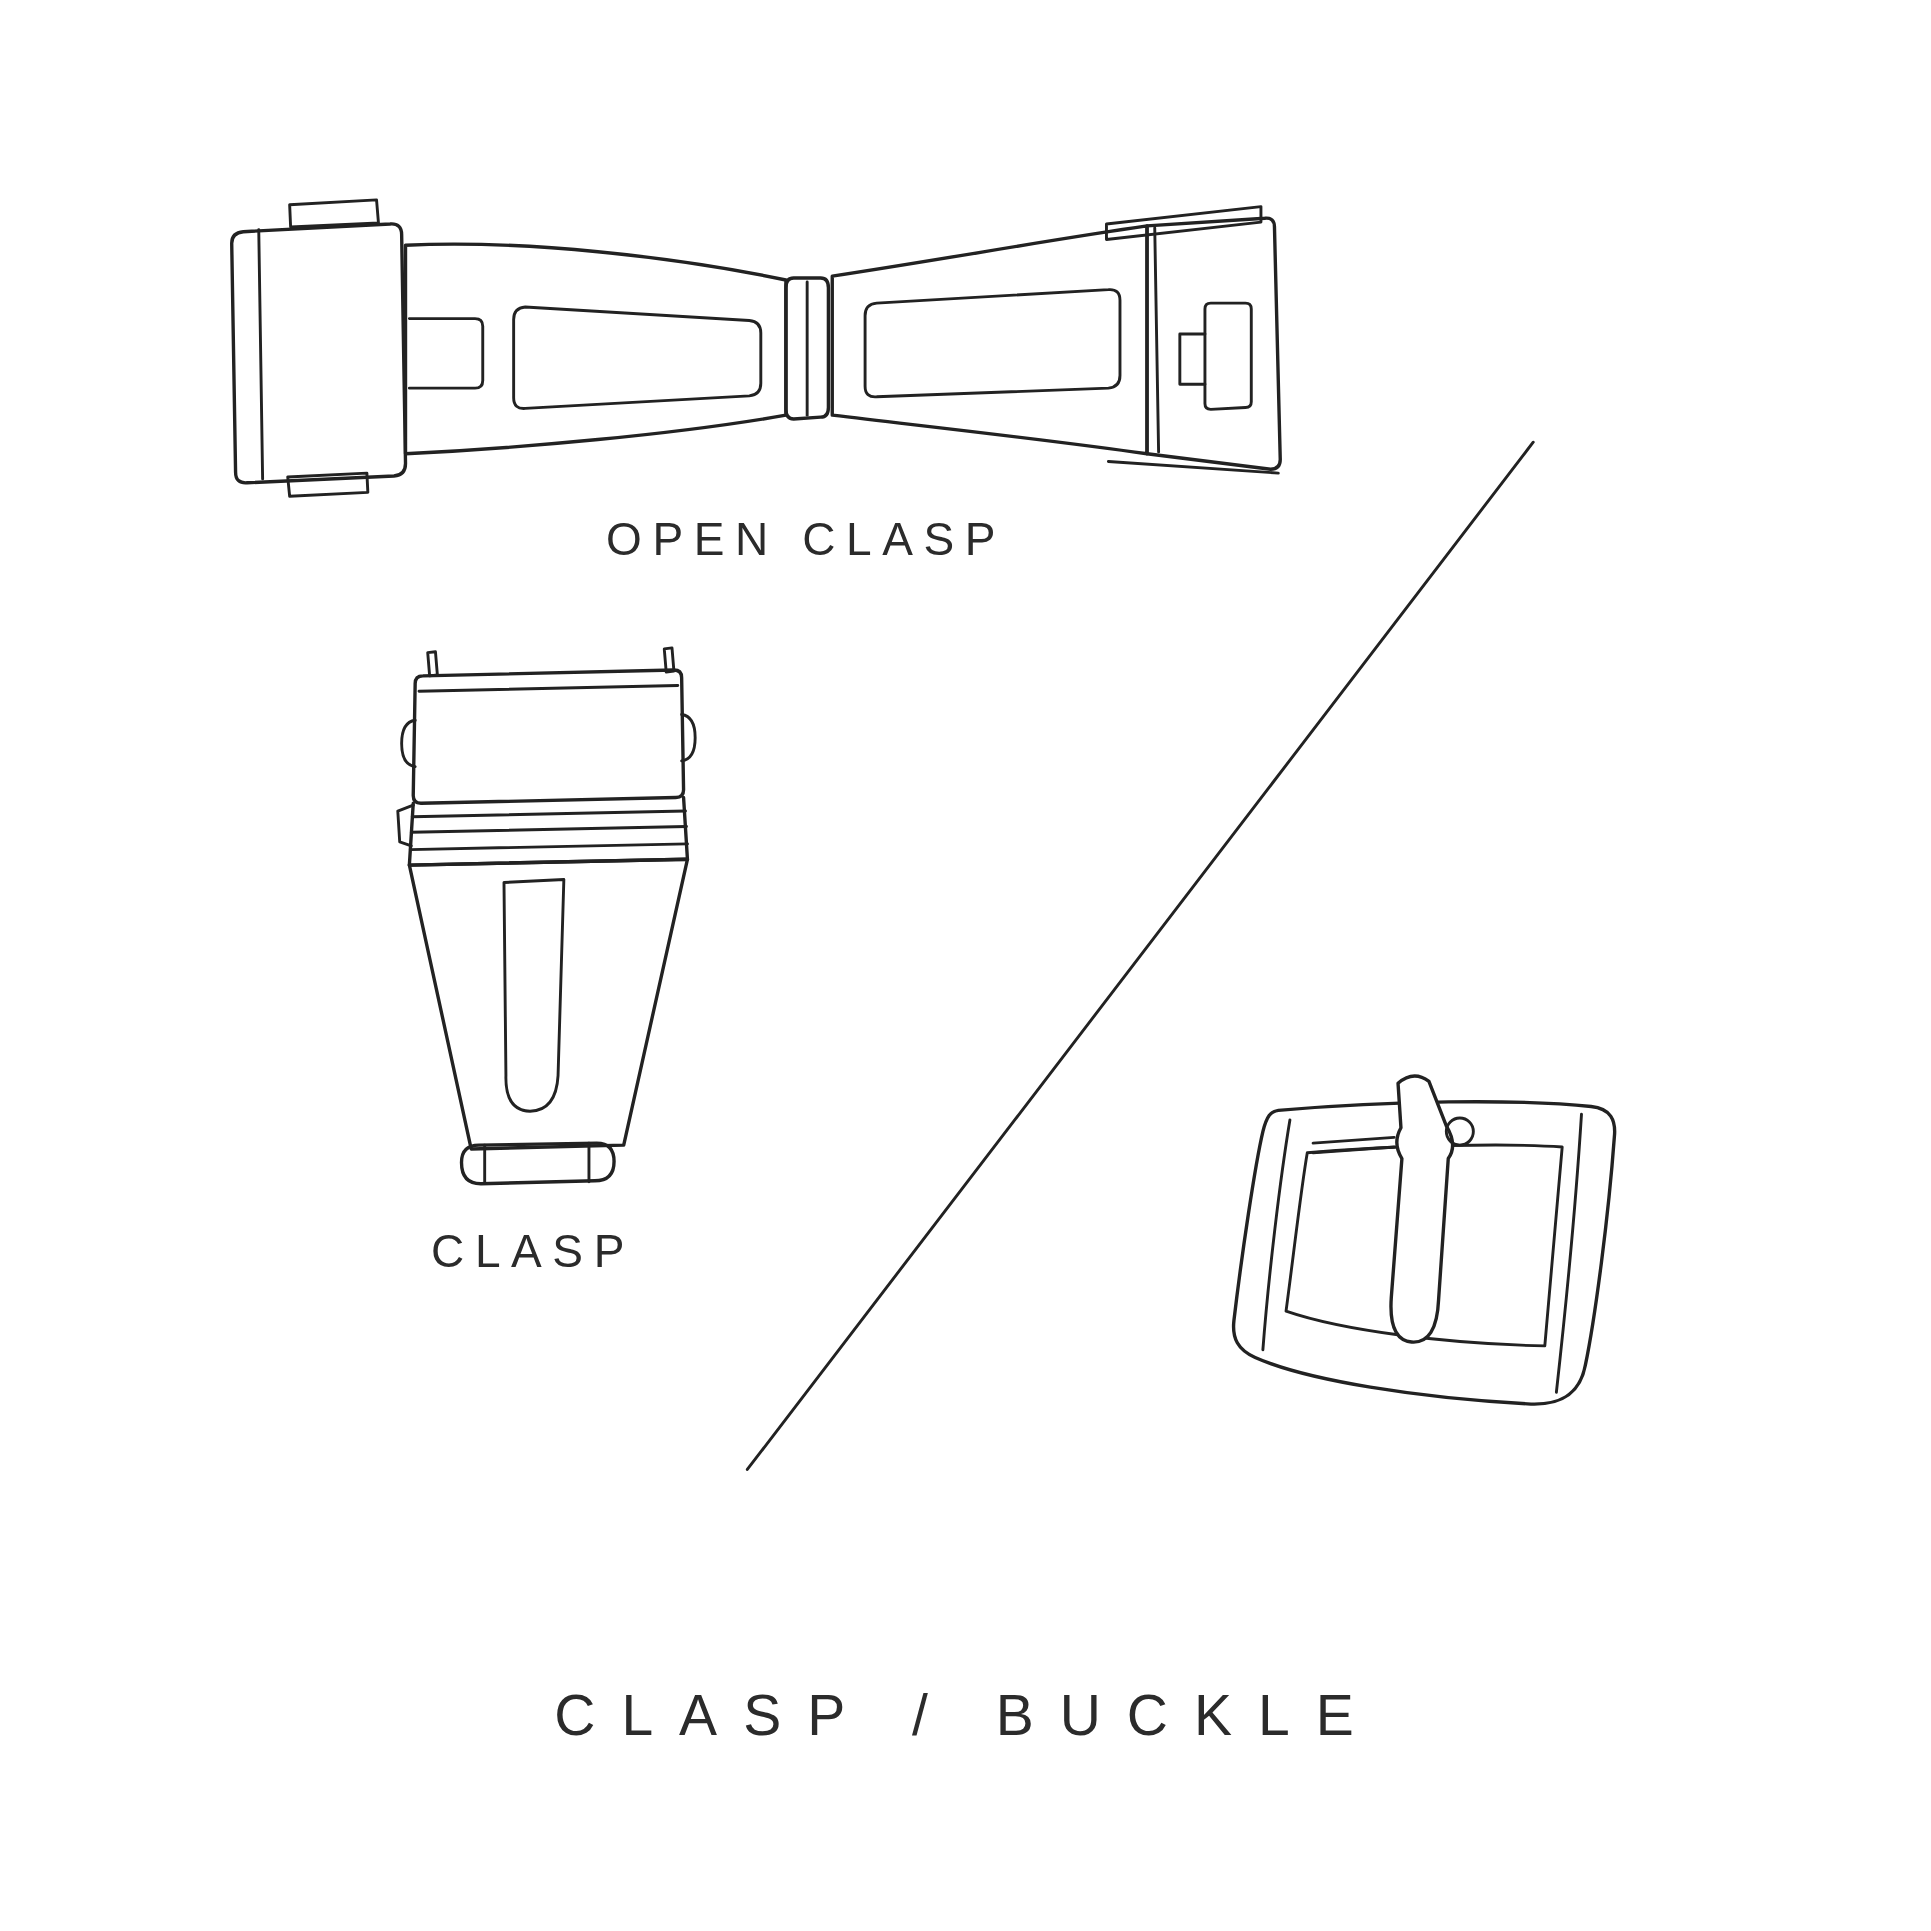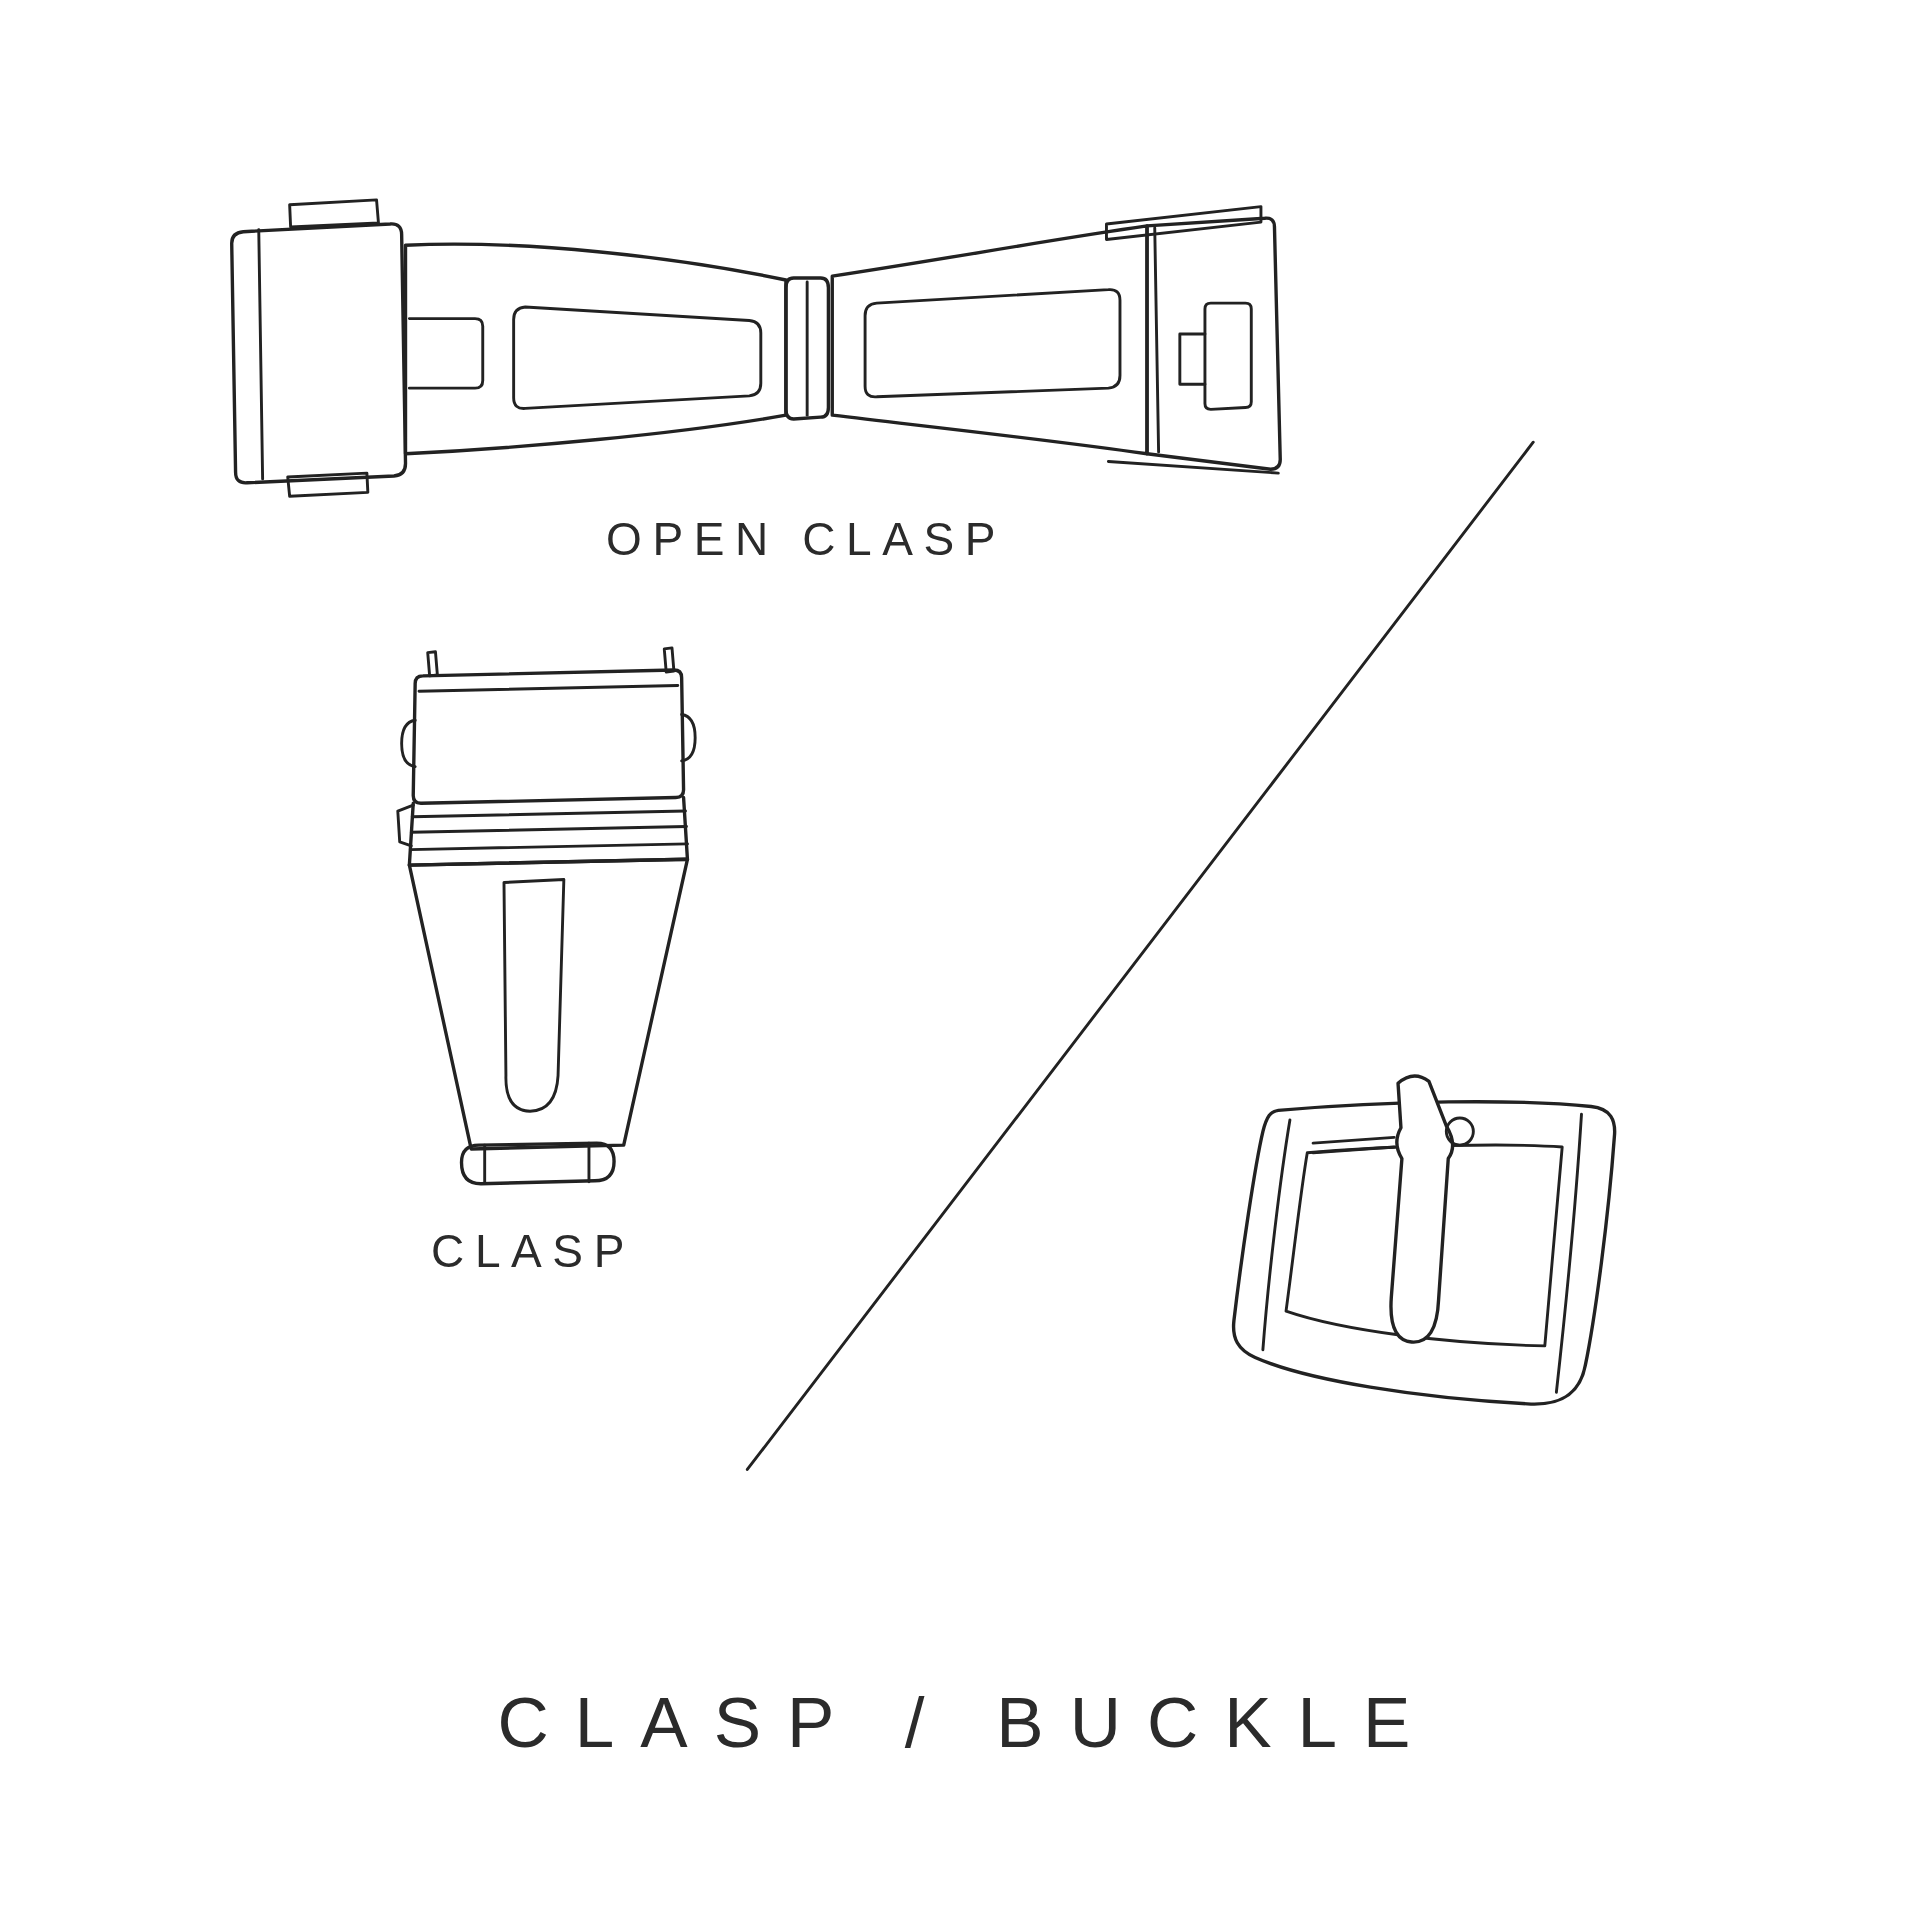--- a/index.html
+++ b/index.html
@@ -31,21 +31,21 @@
   }
   .label-open-clasp { left: 806px; top: 512px; }
   .label-closed     { left: 533px; top: 1224px; }
   .page-title {
     position: absolute;
     transform: translateX(-50%);
     left: 967px;
     top: 1682px;
     color: #2b2b2b;
     white-space: nowrap;
-    font-size: 71px;
+    font-size: 57px;
     letter-spacing: 26px;
     font-weight: 400;
   }
 </style>
 </head>
 <body>
 
 <div class="canvas">
 
   <svg class="artwork" width="1931" height="1931" viewBox="0 0 2000 2000" fill="none" stroke="#222222" stroke-width="3.5" stroke-linecap="round" stroke-linejoin="round">

